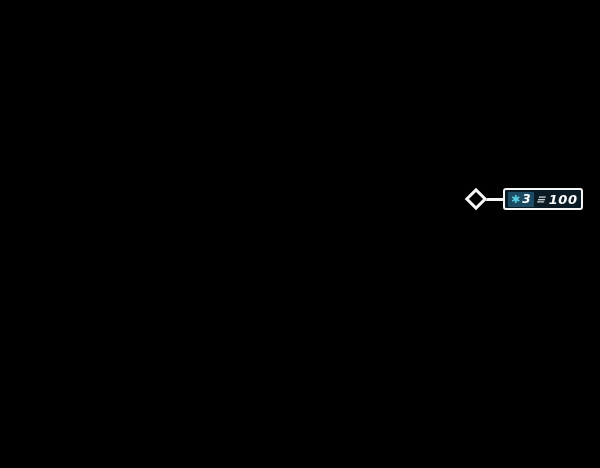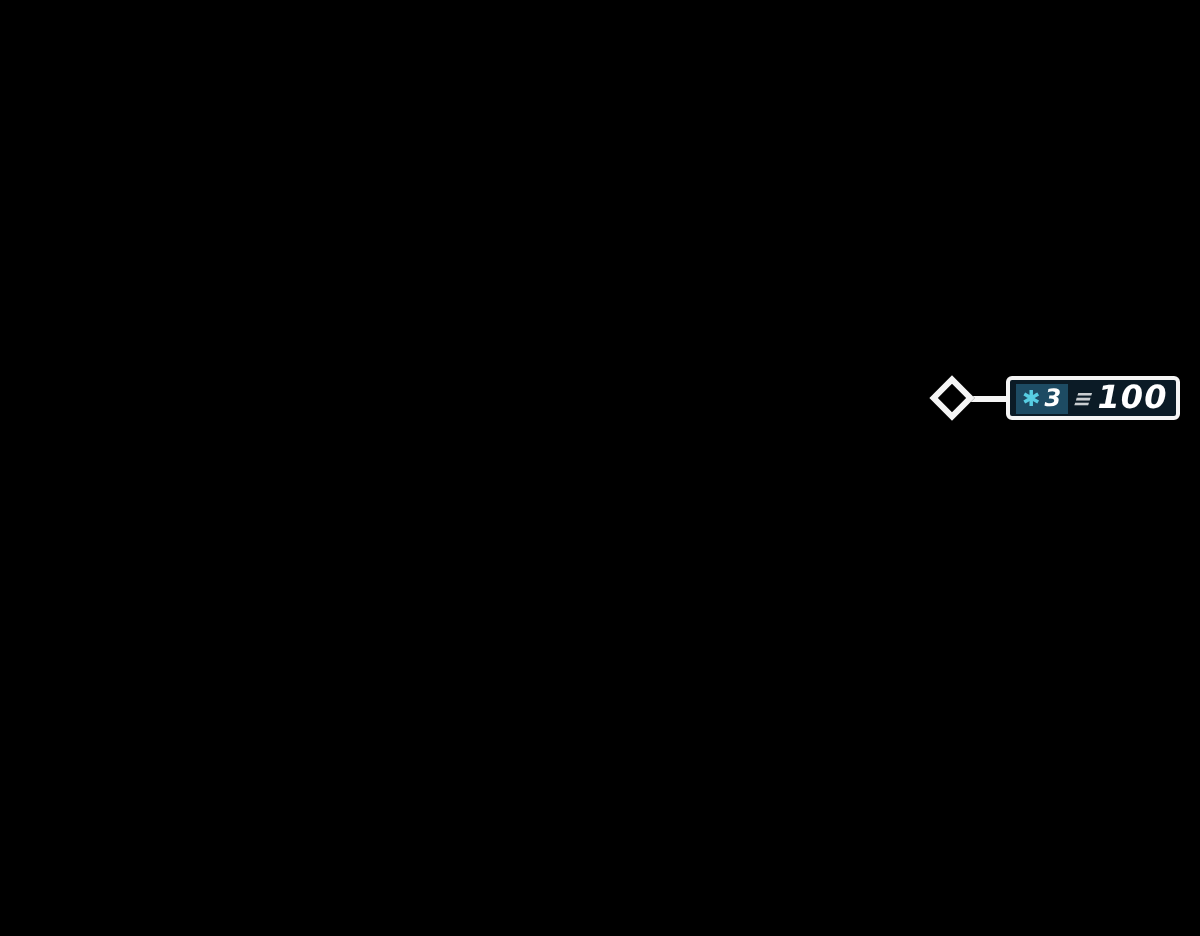--- a/index.html
+++ b/index.html
@@ -74,21 +74,21 @@
     font-size: 11px;
     line-height: 1;
     display: inline-block;
     transform: skewX(-18deg);
     font-weight: bold;
   }
   .value {
     color: #ffffff;
     font-weight: bold;
     font-style: italic;
-    font-size: 16px;
+    font-size: 13px;
     line-height: 1;
     letter-spacing: 0.5px;
   }
 </style>
 </head>
 <body>
 
 <div class="stage">
   <div class="marker">
     <div class="diamond"></div>

